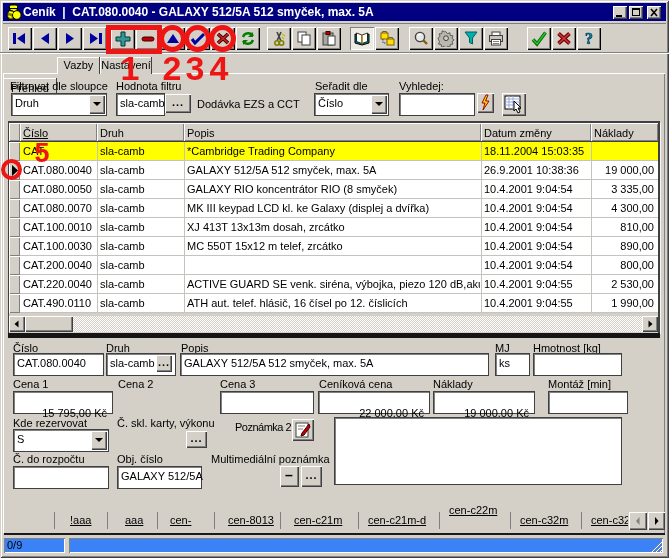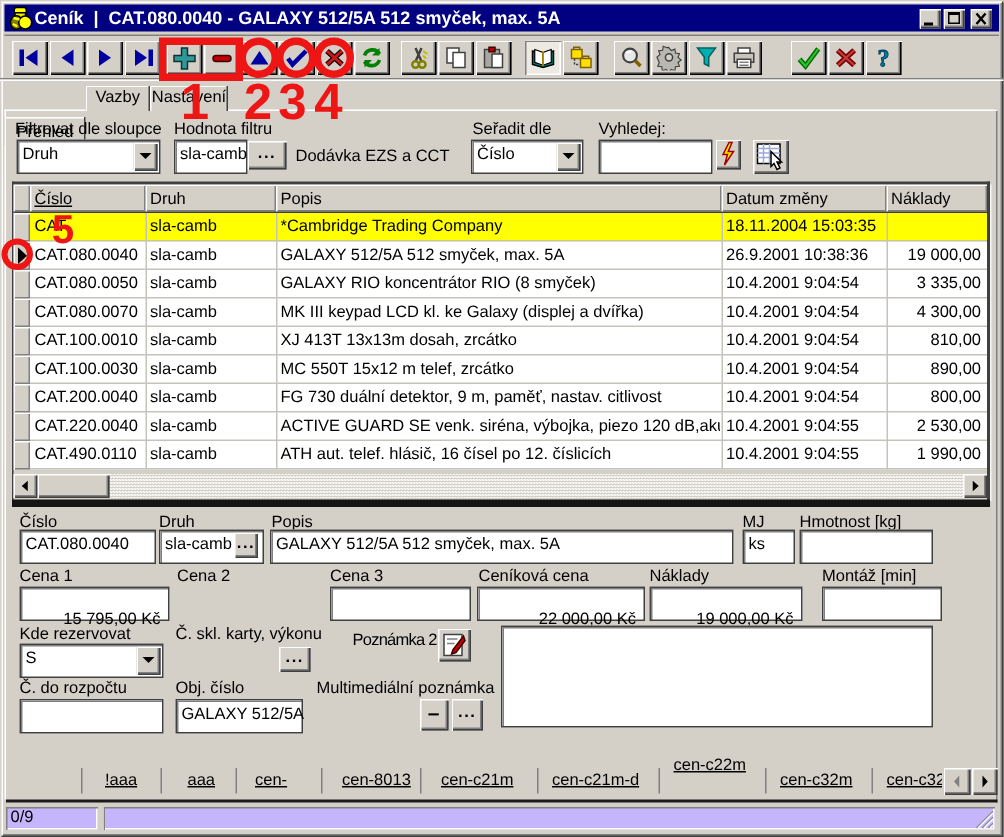--- a/index.html
+++ b/index.html
@@ -29,21 +29,21 @@
 .vline{width:1px;background:#c6c3bd;}
 .hline{height:1px;background:#c6c3bd;}
 .track{background:repeating-conic-gradient(#fff 0% 25%, #d4d0c8 0% 50%) 0 0/2px 2px;}
 .sb{background:#d4d0c8;box-shadow:inset 1px 1px 0 #fff, inset -1px -1px 0 #404040, inset -2px -2px 0 #808080;}
 .r{position:absolute;left:20px;width:638px;height:19px;}
 .r b{font-weight:normal;position:absolute;top:0;line-height:19px;white-space:nowrap;overflow:hidden;}
 .f1{left:3px;width:73px}.f2{left:80px;width:82px}.f3{left:167px;width:293px}.f4{left:464px;width:106px}.f5{right:4px}
 .red{color:#ee1515;font-weight:bold;}
 .slink{text-decoration:underline;line-height:12px;white-space:nowrap;}
 .ssep{width:1px;background:#808080;}
-.spanel{background:#c4b5fd;box-shadow:inset 1px 1px 0 #808080, inset -1px -1px 0 #fff;line-height:15px;}
+.spanel{background:#3b82f6;box-shadow:inset 1px 1px 0 #808080, inset -1px -1px 0 #fff;line-height:15px;}
 </style></head>
 <body>
 <div id="win">
 
 <div class="abs ttl"></div>
 <svg class="abs" style="left:6px;top:4px" width="16" height="16" viewBox="0 0 16 16">
 <rect x="3.5" y="1" width="8" height="4.5" rx="1.5" fill="#ffff00" stroke="#000"></rect>
 <rect x="4" y="4.5" width="7" height="4" fill="#e8e800" stroke="#000"></rect>
 <ellipse cx="5" cy="11" rx="4" ry="4.5" fill="#808000" stroke="#000"></ellipse>
 <circle cx="10.8" cy="11" r="4.3" fill="#ffff00" stroke="#000"></circle>
@@ -300,21 +300,20 @@
 <div class="r" style="top:237px">
       <b class="f1">CAT.100.0030</b>
       <b class="f2">sla-camb</b>
       <b class="f3">MC 550T 15x12 m telef, zrcátko</b>
       <b class="f4">10.4.2001 9:04:54</b>
       <b class="f5">890,00</b>
     </div>
 <div class="r" style="top:256px">
       <b class="f1">CAT.200.0040</b>
       <b class="f2">sla-camb</b>
-      <b class="f3">FG 730 duální detektor, 9 m, paměť, nastav. citlivost</b>
       <b class="f4">10.4.2001 9:04:54</b>
       <b class="f5">800,00</b>
     </div>
 <div class="r" style="top:275px">
       <b class="f1">CAT.220.0040</b>
       <b class="f2">sla-camb</b>
       <b class="f3">ACTIVE GUARD SE venk. siréna, výbojka, piezo 120 dB,aku</b>
       <b class="f4">10.4.2001 9:04:55</b>
       <b class="f5">2 530,00</b>
     </div>

